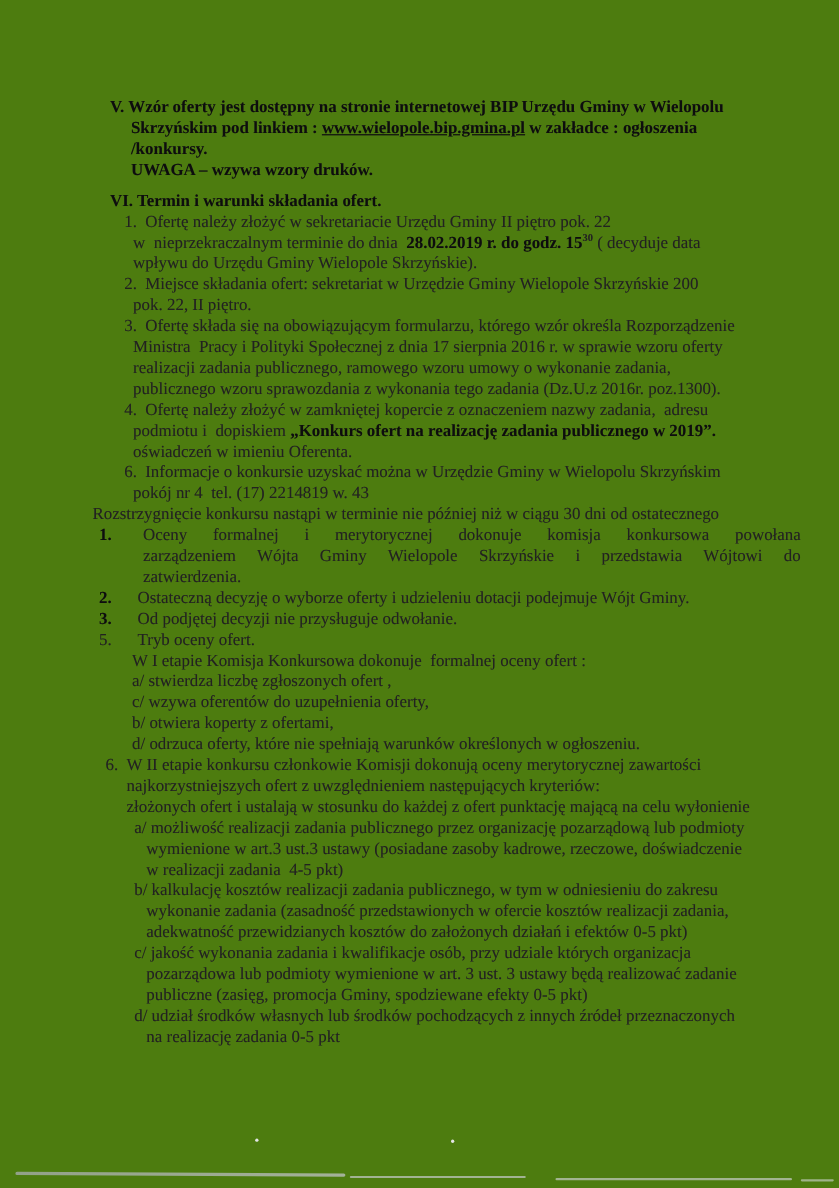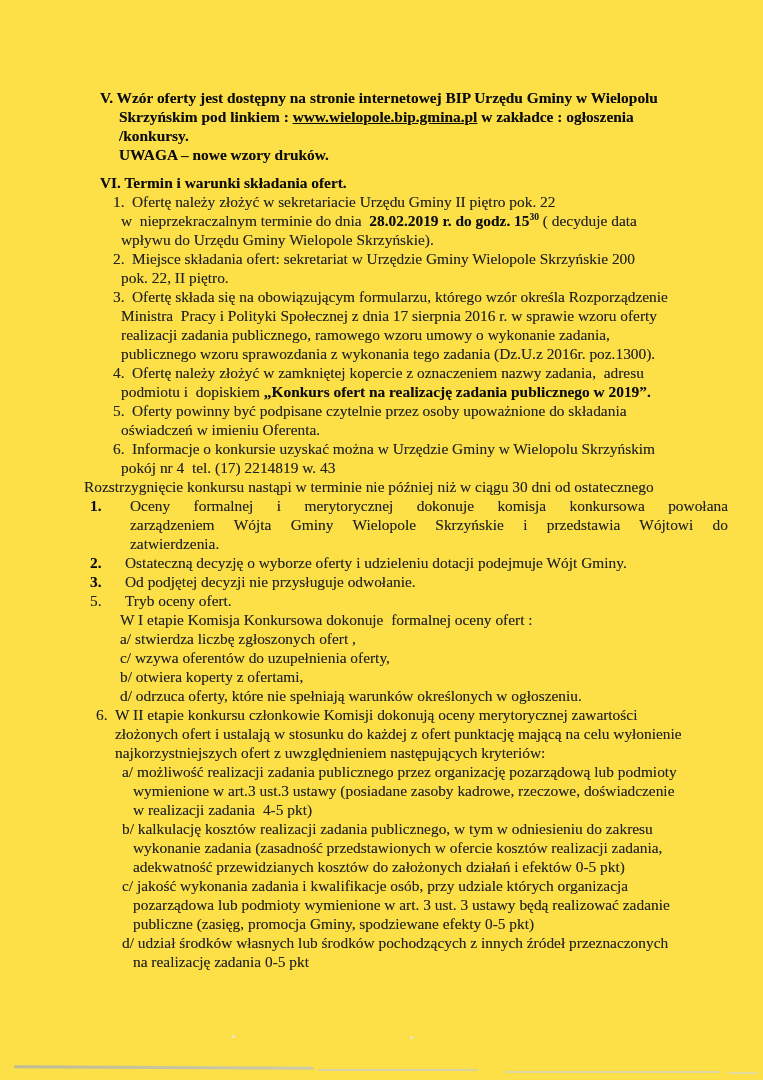--- a/index.html
+++ b/index.html
@@ -1,19 +1,19 @@
 <!DOCTYPE html>
 <html><head>
 <meta charset="utf-8">
 <style>
   html,body{margin:0;padding:0;background:#ffffff;}
   .page{
     position:relative;
     width:763px;height:1080px;
-    background:#fde047;
+    background:#4d7c0f;
     overflow:hidden;
     font-family:"Liberation Serif","DejaVu Serif",serif;
     color:#222220;
   }
   .content{
     position:absolute;left:84px;top:88px;width:660px;
     font-size:15.4px;line-height:19px;
     text-shadow:0 0 .6px rgba(50,50,50,.45);
   }
   .ln{white-space:pre;}
@@ -59,21 +59,21 @@
 </head>
 <body>
 
 <div class="page">
   <div class="content">
 
     <section class="sec-v">
       <div class="ln v-first"><span class="b">V.</span> <span>Wzór oferty jest dostępny na stronie internetowej BIP Urzędu Gminy w Wielopolu</span></div>
       <div class="ln v-cont"><span>Skrzyńskim pod linkiem : </span><span class="link">www.wielopole.bip.gmina.pl</span><span> w zakładce : ogłoszenia</span></div>
       <div class="ln v-cont">/konkursy.</div>
-      <div class="ln v-cont">UWAGA – nowe wzory druków.</div>
+      <div class="ln v-cont">UWAGA – wzywa wzory druków.</div>
     </section>
 
     <section>
       <div class="ln b vi-heading">VI. Termin i warunki składania ofert.</div>
 
       <div>
         <div class="ln vi-first"><span class="vi-num">1.</span><span>Ofertę należy złożyć w sekretariacie Urzędu Gminy II piętro pok. 22</span></div>
         <div class="ln vi-cont"><span>w  nieprzekraczalnym terminie do dnia  </span><span class="b">28.02.2019 r. do godz. 15</span><sup class="sup">30</sup><span> ( decyduje data</span></div>
         <div class="ln vi-cont">wpływu do Urzędu Gminy Wielopole Skrzyńskie).</div>
       </div>
@@ -89,21 +89,20 @@
         <div class="ln vi-cont">realizacji zadania publicznego, ramowego wzoru umowy o wykonanie zadania,</div>
         <div class="ln vi-cont">publicznego wzoru sprawozdania z wykonania tego zadania (Dz.U.z 2016r. poz.1300).</div>
       </div>
 
       <div>
         <div class="ln vi-first"><span class="vi-num">4.</span><span>Ofertę należy złożyć w zamkniętej kopercie z oznaczeniem nazwy zadania,  adresu</span></div>
         <div class="ln vi-cont"><span>podmiotu i  dopiskiem </span><span class="b">„Konkurs ofert na realizację zadania publicznego w 2019”.</span></div>
       </div>
 
       <div>
-        <div class="ln vi-first"><span class="vi-num">5.</span><span>Oferty powinny być podpisane czytelnie przez osoby upoważnione do składania</span></div>
         <div class="ln vi-cont">oświadczeń w imieniu Oferenta.</div>
       </div>
 
       <div>
         <div class="ln vi-first"><span class="vi-num">6.</span><span>Informacje o konkursie uzyskać można w Urzędzie Gminy w Wielopolu Skrzyńskim</span></div>
         <div class="ln vi-cont">pokój nr 4  tel. (17) 2214819 w. 43</div>
       </div>
     </section>
 
     <section>
@@ -123,22 +122,22 @@
         <div class="ln vii-first"><span class="vii-num plain">5.</span><span>Tryb oceny ofert.</span></div>
         <div class="ln sub5">W I etapie Komisja Konkursowa dokonuje  formalnej oceny ofert :</div>
         <div class="ln sub5">a/ stwierdza liczbę zgłoszonych ofert ,</div>
         <div class="ln sub5">c/ wzywa oferentów do uzupełnienia oferty,</div>
         <div class="ln sub5">b/ otwiera koperty z ofertami,</div>
         <div class="ln sub5">d/ odrzuca oferty, które nie spełniają warunków określonych w ogłoszeniu.</div>
       </div>
 
       <div>
         <div class="ln vi6-first"><span class="vi6-num">6.</span><span>W II etapie konkursu członkowie Komisji dokonują oceny merytorycznej zawartości</span></div>
+        <div class="ln vi6-cont">najkorzystniejszych ofert z uwzględnieniem następujących kryteriów:</div>
         <div class="ln vi6-cont">złożonych ofert i ustalają w stosunku do każdej z ofert punktację mającą na celu wyłonienie</div>
-        <div class="ln vi6-cont">najkorzystniejszych ofert z uwzględnieniem następujących kryteriów:</div>
         <div class="ln sub6">a/ możliwość realizacji zadania publicznego przez organizację pozarządową lub podmioty</div>
         <div class="ln sub6c">wymienione w art.3 ust.3 ustawy (posiadane zasoby kadrowe, rzeczowe, doświadczenie</div>
         <div class="ln sub6c">w realizacji zadania  4-5 pkt)</div>
         <div class="ln sub6">b/ kalkulację kosztów realizacji zadania publicznego, w tym w odniesieniu do zakresu</div>
         <div class="ln sub6c">wykonanie zadania (zasadność przedstawionych w ofercie kosztów realizacji zadania,</div>
         <div class="ln sub6c">adekwatność przewidzianych kosztów do założonych działań i efektów 0-5 pkt)</div>
         <div class="ln sub6">c/ jakość wykonania zadania i kwalifikacje osób, przy udziale których organizacja</div>
         <div class="ln sub6c">pozarządowa lub podmioty wymienione w art. 3 ust. 3 ustawy będą realizować zadanie</div>
         <div class="ln sub6c">publiczne (zasięg, promocja Gminy, spodziewane efekty 0-5 pkt)</div>
         <div class="ln sub6">d/ udział środków własnych lub środków pochodzących z innych źródeł przeznaczonych</div>

